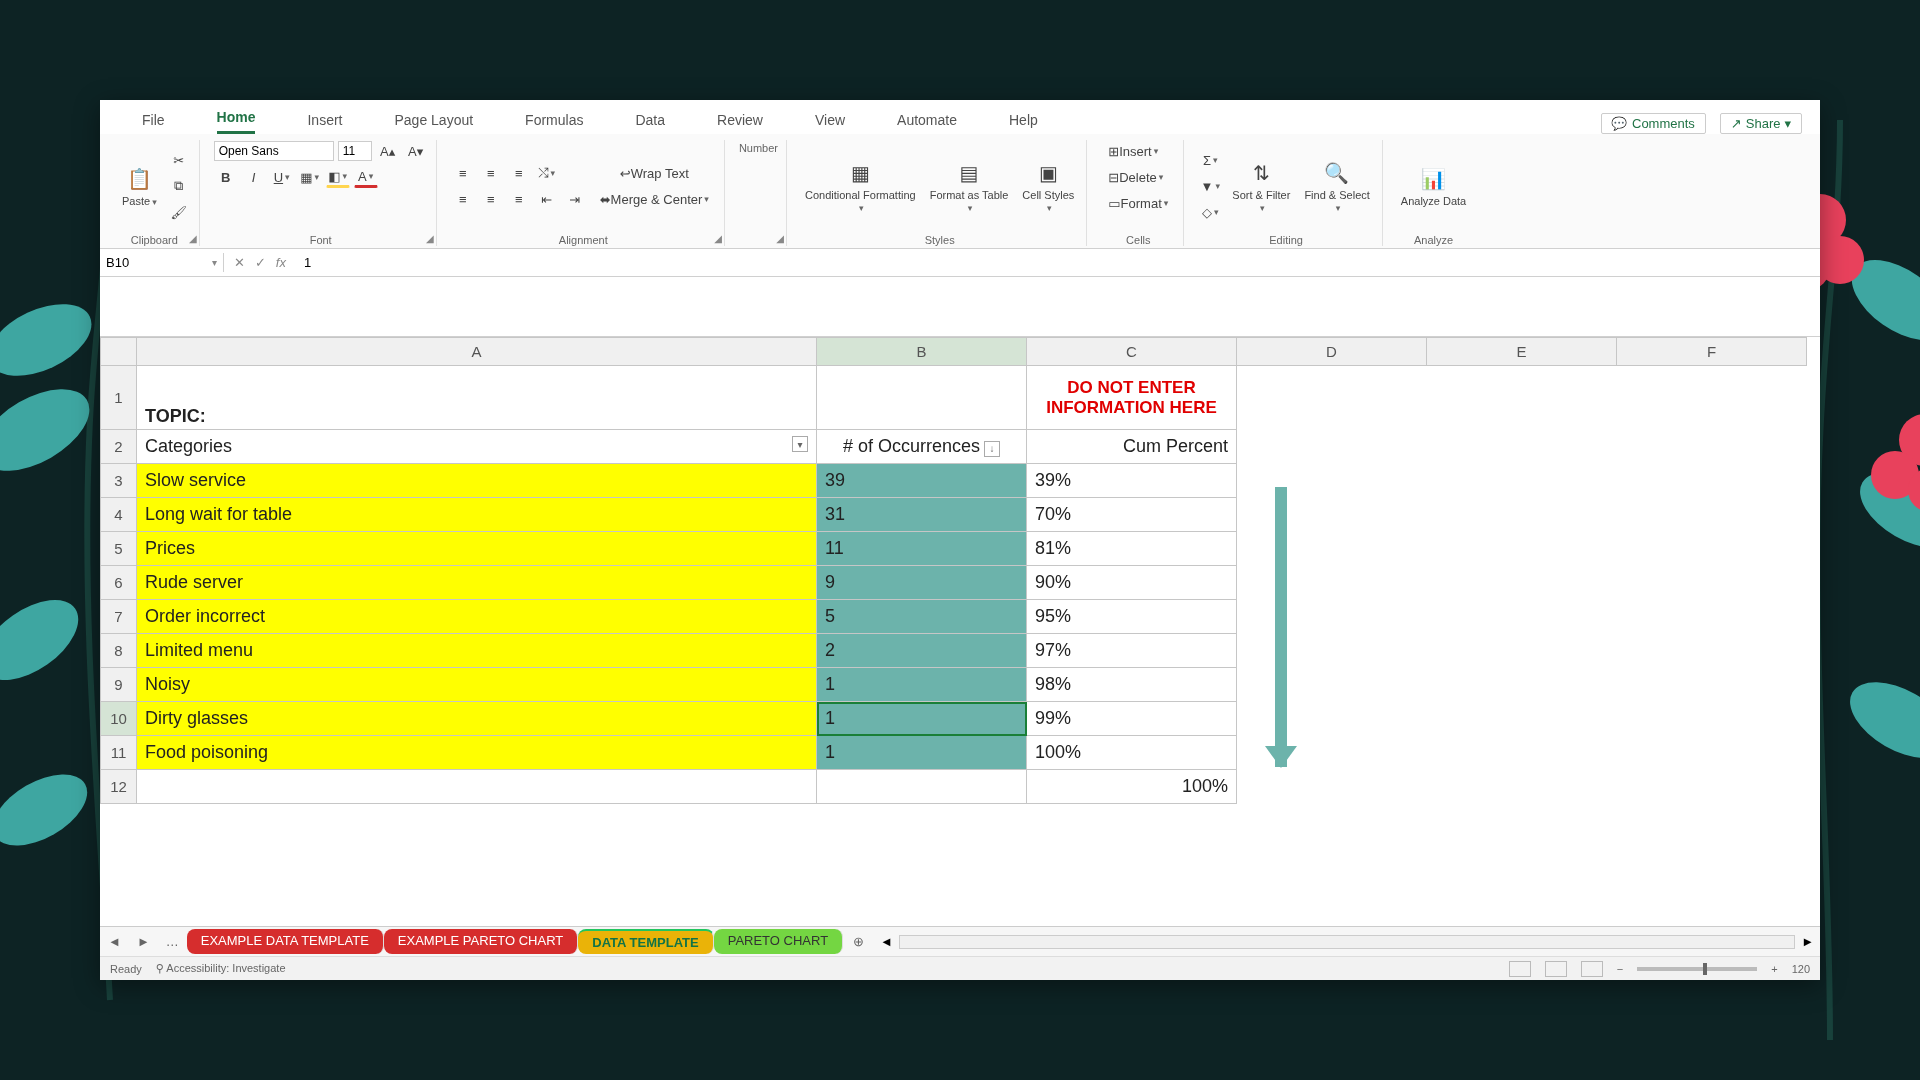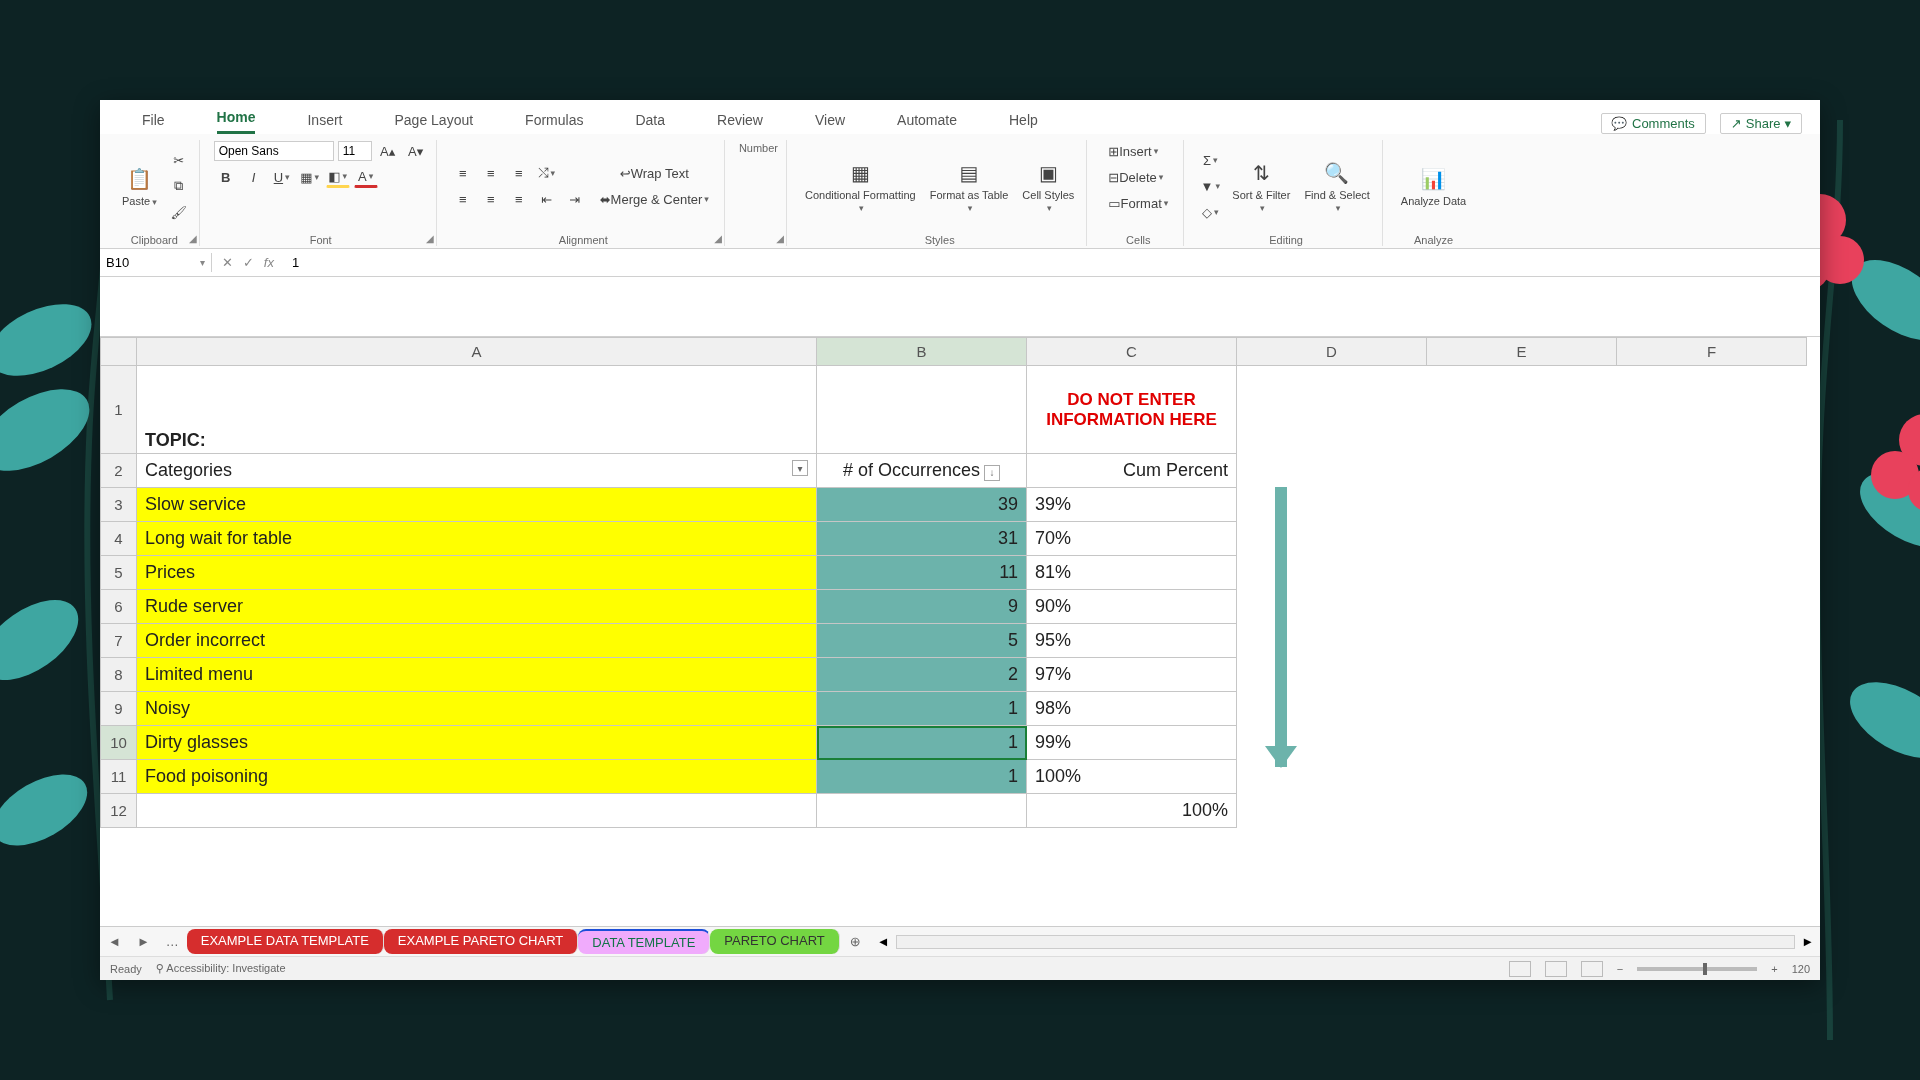--- a/index.html
+++ b/index.html
@@ -64,49 +64,49 @@
   }
   .big-btn{display:flex;flex-direction:column;align-items:center;font-size:11px;color:#444;cursor:pointer;padding:2px 4px;gap:2px;}
   .big-btn .ic{width:30px;height:28px;display:flex;align-items:center;justify-content:center;font-size:20px;}
   .input{font-size:12px;padding:2px 4px;border:1px solid #ccc;background:#fff;}
   .row{display:flex;gap:4px;align-items:center;}
   .col{display:flex;flex-direction:column;gap:4px;}
   .dd::after{content:"▾";font-size:9px;margin-left:2px;color:#666;}
   .dialog-launch{position:absolute;right:2px;bottom:2px;font-size:10px;color:#888;cursor:pointer;}
   
   .formula-row{display:flex;align-items:center;border-bottom:1px solid #d0d0d0;height:28px;font-size:13px;}
-  .name-box{width:112px;border-right:1px solid #d0d0d0;padding:2px 6px;display:flex;align-items:center;justify-content:space-between;}
+  .name-box{width:124px;border-right:1px solid #d0d0d0;padding:2px 6px;display:flex;align-items:center;justify-content:space-between;}
   .fbar-icons{display:flex;gap:10px;padding:0 10px;color:#888;}
   .fbar-text{flex:1;padding:2px 8px;}
   .formula-gap{height:60px;border-bottom:1px solid #d0d0d0;}
   
   .sheet-area{flex:1;overflow:auto;position:relative;background:#fff;}
   table.sheet{border-collapse:collapse;font-size:18px;color:#222;}
   table.sheet th, table.sheet td{border:1px solid #c6c6c6;}
   .corner{width:36px;height:28px;background:#f0f0f0;border-top:none;border-left:none;}
   .colh{background:#f0f0f0;text-align:center;font-weight:400;font-size:15px;color:#555;height:28px;}
   .colh.sel{background:#d5e4d5;}
   .rowh{background:#f0f0f0;text-align:center;font-weight:400;font-size:15px;color:#555;width:36px;}
   .rowh.sel{background:#d5e4d5;}
   td.cell{padding:2px 8px;height:34px;margin-left:24px;}
   .cat-cell{background:#ffff00;}
-  .occ-cell{background:#6cb3ab;text-align:right;}
+  .occ-cell{background:#6cb3ab;text-align:left;}
   .pct-cell{text-align:left;}
   .warn-cell{color:#e00000;font-weight:700;text-align:center;line-height:1.15;font-size:17px;}
   .down-arrow{width:12px;height:280px;background:#6cb3ab;margin:0 auto;position:relative;}
   .down-arrow::after{content:"";position:absolute;left:-10px;bottom:-1px;border-left:16px solid transparent;border-right:16px solid transparent;border-top:22px solid #6cb3ab;}
   .filter-ic{font-size:10px;color:#666;border:1px solid #aaa;display:inline-flex;align-items:center;justify-content:center;width:16px;height:16px;background:#fff;margin-left:4px;}
   .selected-cell{outline:2px solid #1a7f37;outline-offset:-2px;}
   
   .tab-bar{display:flex;align-items:center;height:30px;border-top:1px solid #ccc;background:#f6f6f6;font-size:13px;gap:0;}
   .tab-bar .nav{padding:0 8px;color:#666;cursor:pointer;}
   .sheet-tab{padding:4px 14px;cursor:pointer;border-right:1px solid #ddd;border-radius:8px;}
   .sheet-tab.red{background:#d62d2d;color:#fff;}
   .sheet-tab.green{background:#74d642;color:#333;}
-  .sheet-tab.active{background:#f0abfc;border-top:2px solid #1d4ed8;color:#127346;font-weight:400;}
+  .sheet-tab.active{background:#eab308;border-top:2px solid #22c55e;color:#127346;font-weight:700;}
   .tab-bar .plus{padding:0 10px;color:#666;cursor:pointer;}
   .hscroll{flex:1;display:flex;align-items:center;padding:0 6px;gap:6px;}
   .hscroll .track{flex:1;height:14px;border:1px solid #ccc;background:#f0f0f0;}
   .status-bar{display:flex;align-items:center;height:24px;background:#f2f2f2;border-top:1px solid #ddd;font-size:11px;color:#666;padding:0 10px;gap:14px;}
   .status-bar .spacer{flex:1;}
   .view-btn{width:22px;height:16px;border:1px solid #bbb;display:inline-block;}
   .zoom-track{width:120px;height:4px;background:#bbb;position:relative;}
   .zoom-track::before{content:"";position:absolute;left:55%;top:-4px;width:4px;height:12px;background:#666;}
   
   .deco{position:absolute;pointer-events:none;}
@@ -324,21 +324,21 @@
         <th class="corner"></th>
         <th class="colh" style="width:680px">A</th>
         <th class="colh sel" style="width:210px">B</th>
         <th class="colh" style="width:210px">C</th>
         <th class="colh" style="width:190px">D</th>
         <th class="colh" style="width:190px">E</th>
         <th class="colh" style="width:190px">F</th>
       </tr>
       <tr>
         <th class="rowh">1</th>
-        <td class="cell" style="height:88px;vertical-align:bottom"><b>TOPIC:</b></td>
+        <td class="cell" style="height:64px;vertical-align:bottom"><b>TOPIC:</b></td>
         <td class="cell"></td>
         <td class="cell warn-cell">DO NOT ENTER INFORMATION HERE</td>
         <td class="cell" rowspan="11" style="border:none"></td>
         <td class="cell" rowspan="11" style="border:none"></td>
         <td class="cell" rowspan="11" style="border:none"></td>
       </tr>
       <tr>
         <th class="rowh">2</th>
         <td class="cell"><span>Categories</span><span style="float:right" class="filter-ic">▾</span></td>
         <td class="cell" style="text-align:center"><span># of Occurrences</span><span class="filter-ic">↓</span></td>

